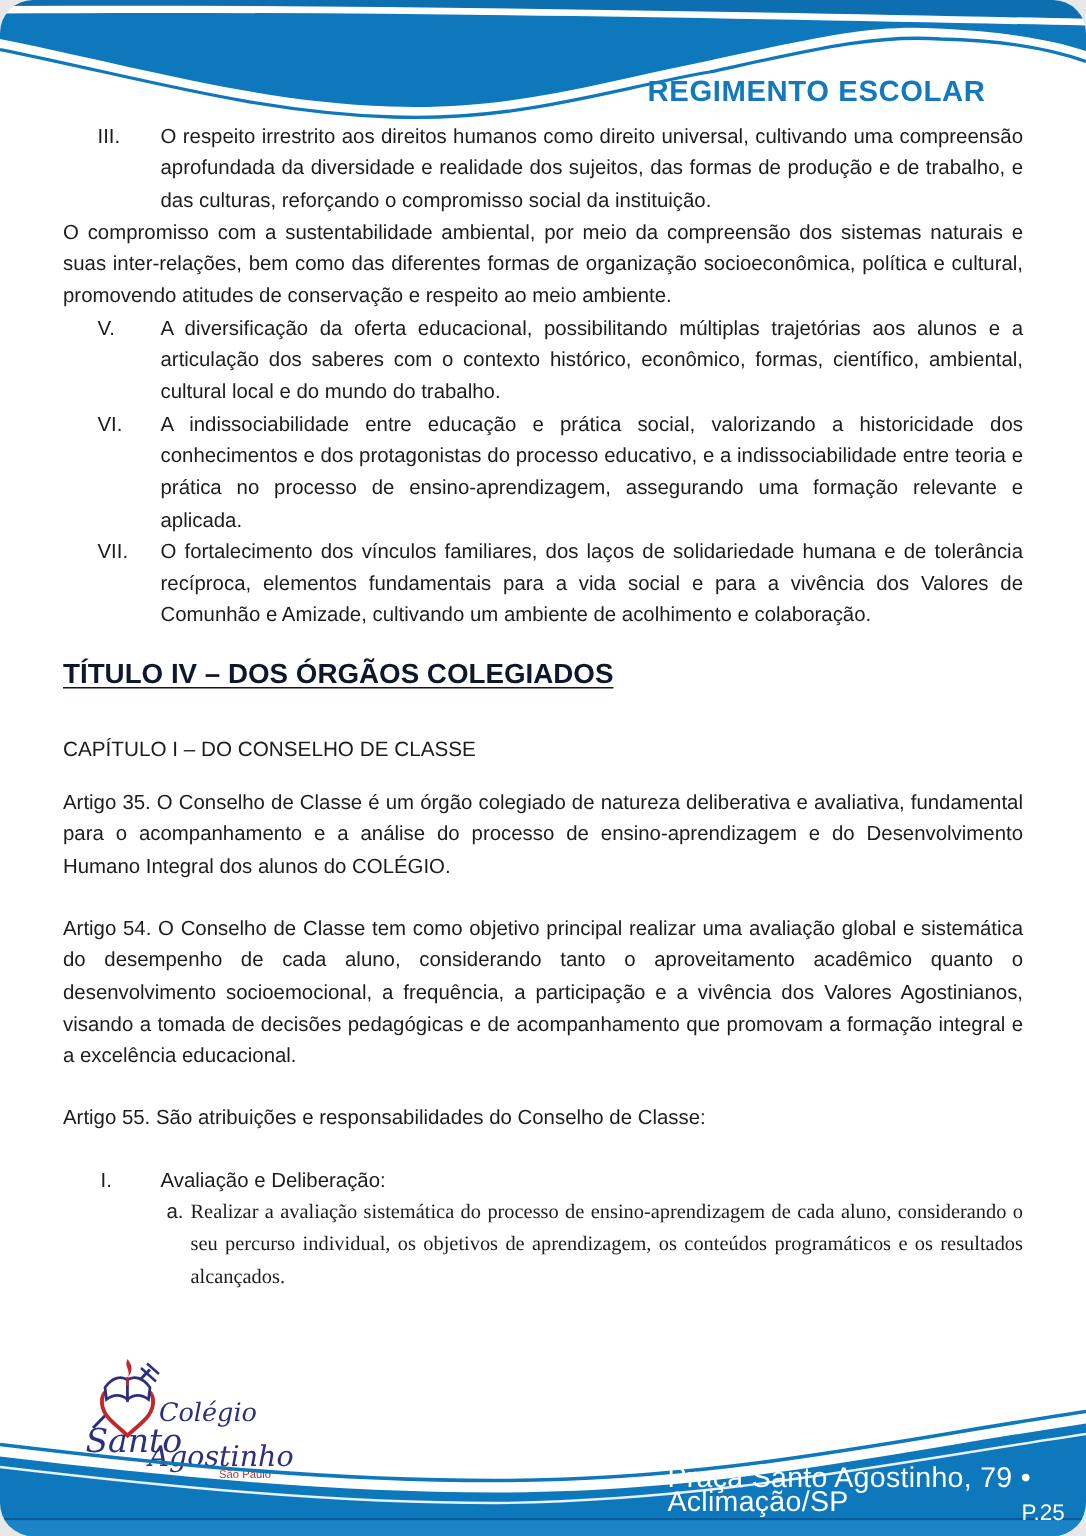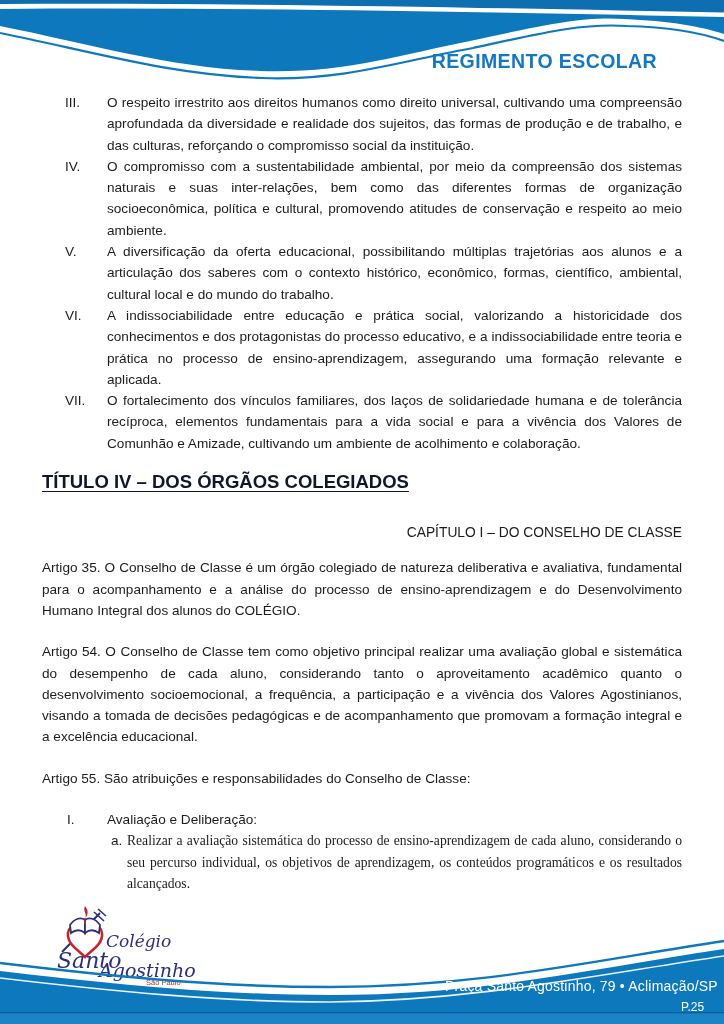--- a/index.html
+++ b/index.html
@@ -1,61 +1,61 @@
 <!DOCTYPE html>
 <html><head>
 <meta charset="utf-8">
 <style>
   * { margin:0; padding:0; box-sizing:border-box; }
   html,body { background:#e8e8e8; }
   body { font-family:"Liberation Sans", sans-serif; }
   .page {
     position:relative; width:724px; height:1024px;
-    background:#ffffff; overflow:hidden; margin:0 auto;
+    background:#ffffff; overflow:hidden; margin:0 auto;border-radius:22px;
   }
   
   .header-wave { position:absolute; top:0; left:0; width:724px; height:86px; }
   .footer-wave { position:absolute; bottom:0; left:0; width:724px; height:124px; }
   .doc-title {
     position:absolute; top:50px; right:67px;
     font-size:19.5px; font-weight:bold; letter-spacing:0.4px;
     color:#1478bf;
   }
   
   .content {
-    position:absolute; top:92px; left:42px; width:640px;
+    position:absolute; top:80px; left:42px; width:640px;
     font-size:13.6px; line-height:21.3px; color:#1c1c1c;
     text-align:justify;
   }
   .roman-item { display:flex; }
   .roman-num { flex:0 0 42px; margin-left:23px; text-align:left; }
   .roman-text { flex:1; }
   .section-title {
     font-size:18.5px; font-weight:bold; color:#0f172a;
     text-decoration:underline; text-underline-offset:3px;
     margin-top:17px; margin-bottom:29px; text-align:left; line-height:22px;
   }
-  .chapter-title { margin-bottom:14px; text-align:right; font-size:13.8px; }
+  .chapter-title { margin-bottom:14px; text-align:left; font-size:13.8px; }
   .article { margin-bottom:20px; }
   .attr-row { display:flex; }
   .attr-num { flex:0 0 40px; margin-left:25px; }
   .attr-label { flex:1; text-align:left; }
   .sub-row { display:flex; }
   .sub-num { flex:0 0 16px; margin-left:69px; }
   .sub-text { flex:1;font-family:Liberation Serif, serif; }
   
   .school-logo { position:absolute; left:48px; top:902px; width:170px; height:88px; }
   .logo-script { font-family:"DejaVu Serif", serif; font-style:italic; fill:#2b2f7d; }
   
   .footer-address {
     position:absolute; left:445px; top:978px; color:#ffffff;
-    font-size:14px; line-height:16.4px; text-align:left; letter-spacing:0.2px;
+    font-size:19px; line-height:16.4px; text-align:left; letter-spacing:0.2px;
   }
   .page-number {
-    position:absolute; left:681px; top:1000px; color:#ffffff; font-size:12px;
+    position:absolute; left:681px; top:1000px; color:#ffffff; font-size:15px;
   }
 </style>
 </head>
 <body>
 
 <div class="page">
 
   <svg class="header-wave" viewBox="0 0 724 86" aria-hidden="true">
     <path d="M0,0 H724 V12.5 C520,8.5 250,2.5 0,4 Z" fill="#0d6fb0"></path>
     <path d="M0,9 C250,7 520,13 724,17 L724,34 C700,26 668,21 625,19 C580,16 540,26 470,41 C400,55 340,74 260,71 C170,68 90,44 0,26 Z" fill="#0e78bd"></path>
@@ -65,21 +65,20 @@
   <div class="doc-title">REGIMENTO ESCOLAR</div>
 
   <div class="content">
 
     <div class="roman-list">
       <div class="roman-item">
         <span class="roman-num">III.</span>
         <div class="roman-text">O respeito irrestrito aos direitos humanos como direito universal, cultivando uma compreensão aprofundada da diversidade e realidade dos sujeitos, das formas de produção e de trabalho, e das culturas, reforçando o compromisso social da instituição.</div>
       </div>
       <div class="roman-item">
-        <span class="roman-num">IV.</span>
         <div class="roman-text">O compromisso com a sustentabilidade ambiental, por meio da compreensão dos sistemas naturais e suas inter-relações, bem como das diferentes formas de organização socioeconômica, política e cultural, promovendo atitudes de conservação e respeito ao meio ambiente.</div>
       </div>
       <div class="roman-item">
         <span class="roman-num">V.</span>
         <div class="roman-text">A diversificação da oferta educacional, possibilitando múltiplas trajetórias aos alunos e a articulação dos saberes com o contexto histórico, econômico, formas, científico, ambiental, cultural local e do mundo do trabalho.</div>
       </div>
       <div class="roman-item">
         <span class="roman-num">VI.</span>
         <div class="roman-text">A indissociabilidade entre educação e prática social, valorizando a historicidade dos conhecimentos e dos protagonistas do processo educativo, e a indissociabilidade entre teoria e prática no processo de ensino-aprendizagem, assegurando uma formação relevante e aplicada.</div>
       </div>

